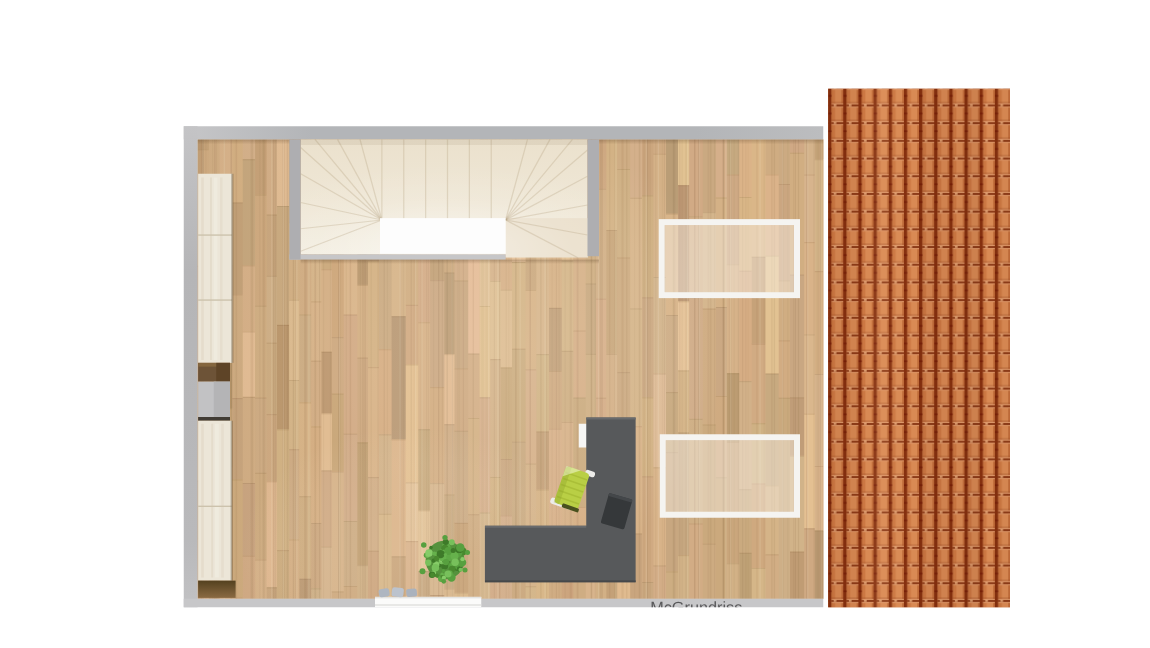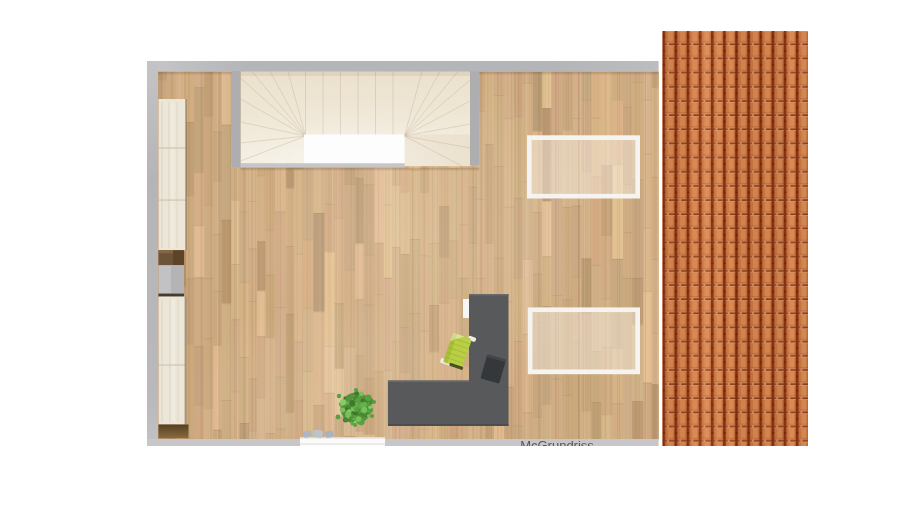--- a/index.html
+++ b/index.html
@@ -1,17 +1,17 @@
 <!DOCTYPE html>
 <html><head>
 <meta charset="utf-8">
 <style>
   html,body { margin:0; padding:0; background:#ffffff; }
   #canvas { position:relative; width:920px; height:446px; background:#ffffff;
-            font-family:"Liberation Sans", sans-serif; overflow:hidden; }
+            font-family:"Liberation Sans", sans-serif; overflow:hidden;margin-top:40px; }
 </style>
 </head>
 <body>
 <div id="canvas">
 <svg width="920" height="518" viewBox="0 0 920 518">
 <defs>
   <linearGradient id="stairGrad" x1="0" y1="0" x2="0" y2="1">
     <stop offset="0" stop-color="#ebe1cd"></stop>
     <stop offset="0.55" stop-color="#efe7d6"></stop>
     <stop offset="1" stop-color="#f3eee1"></stop>

